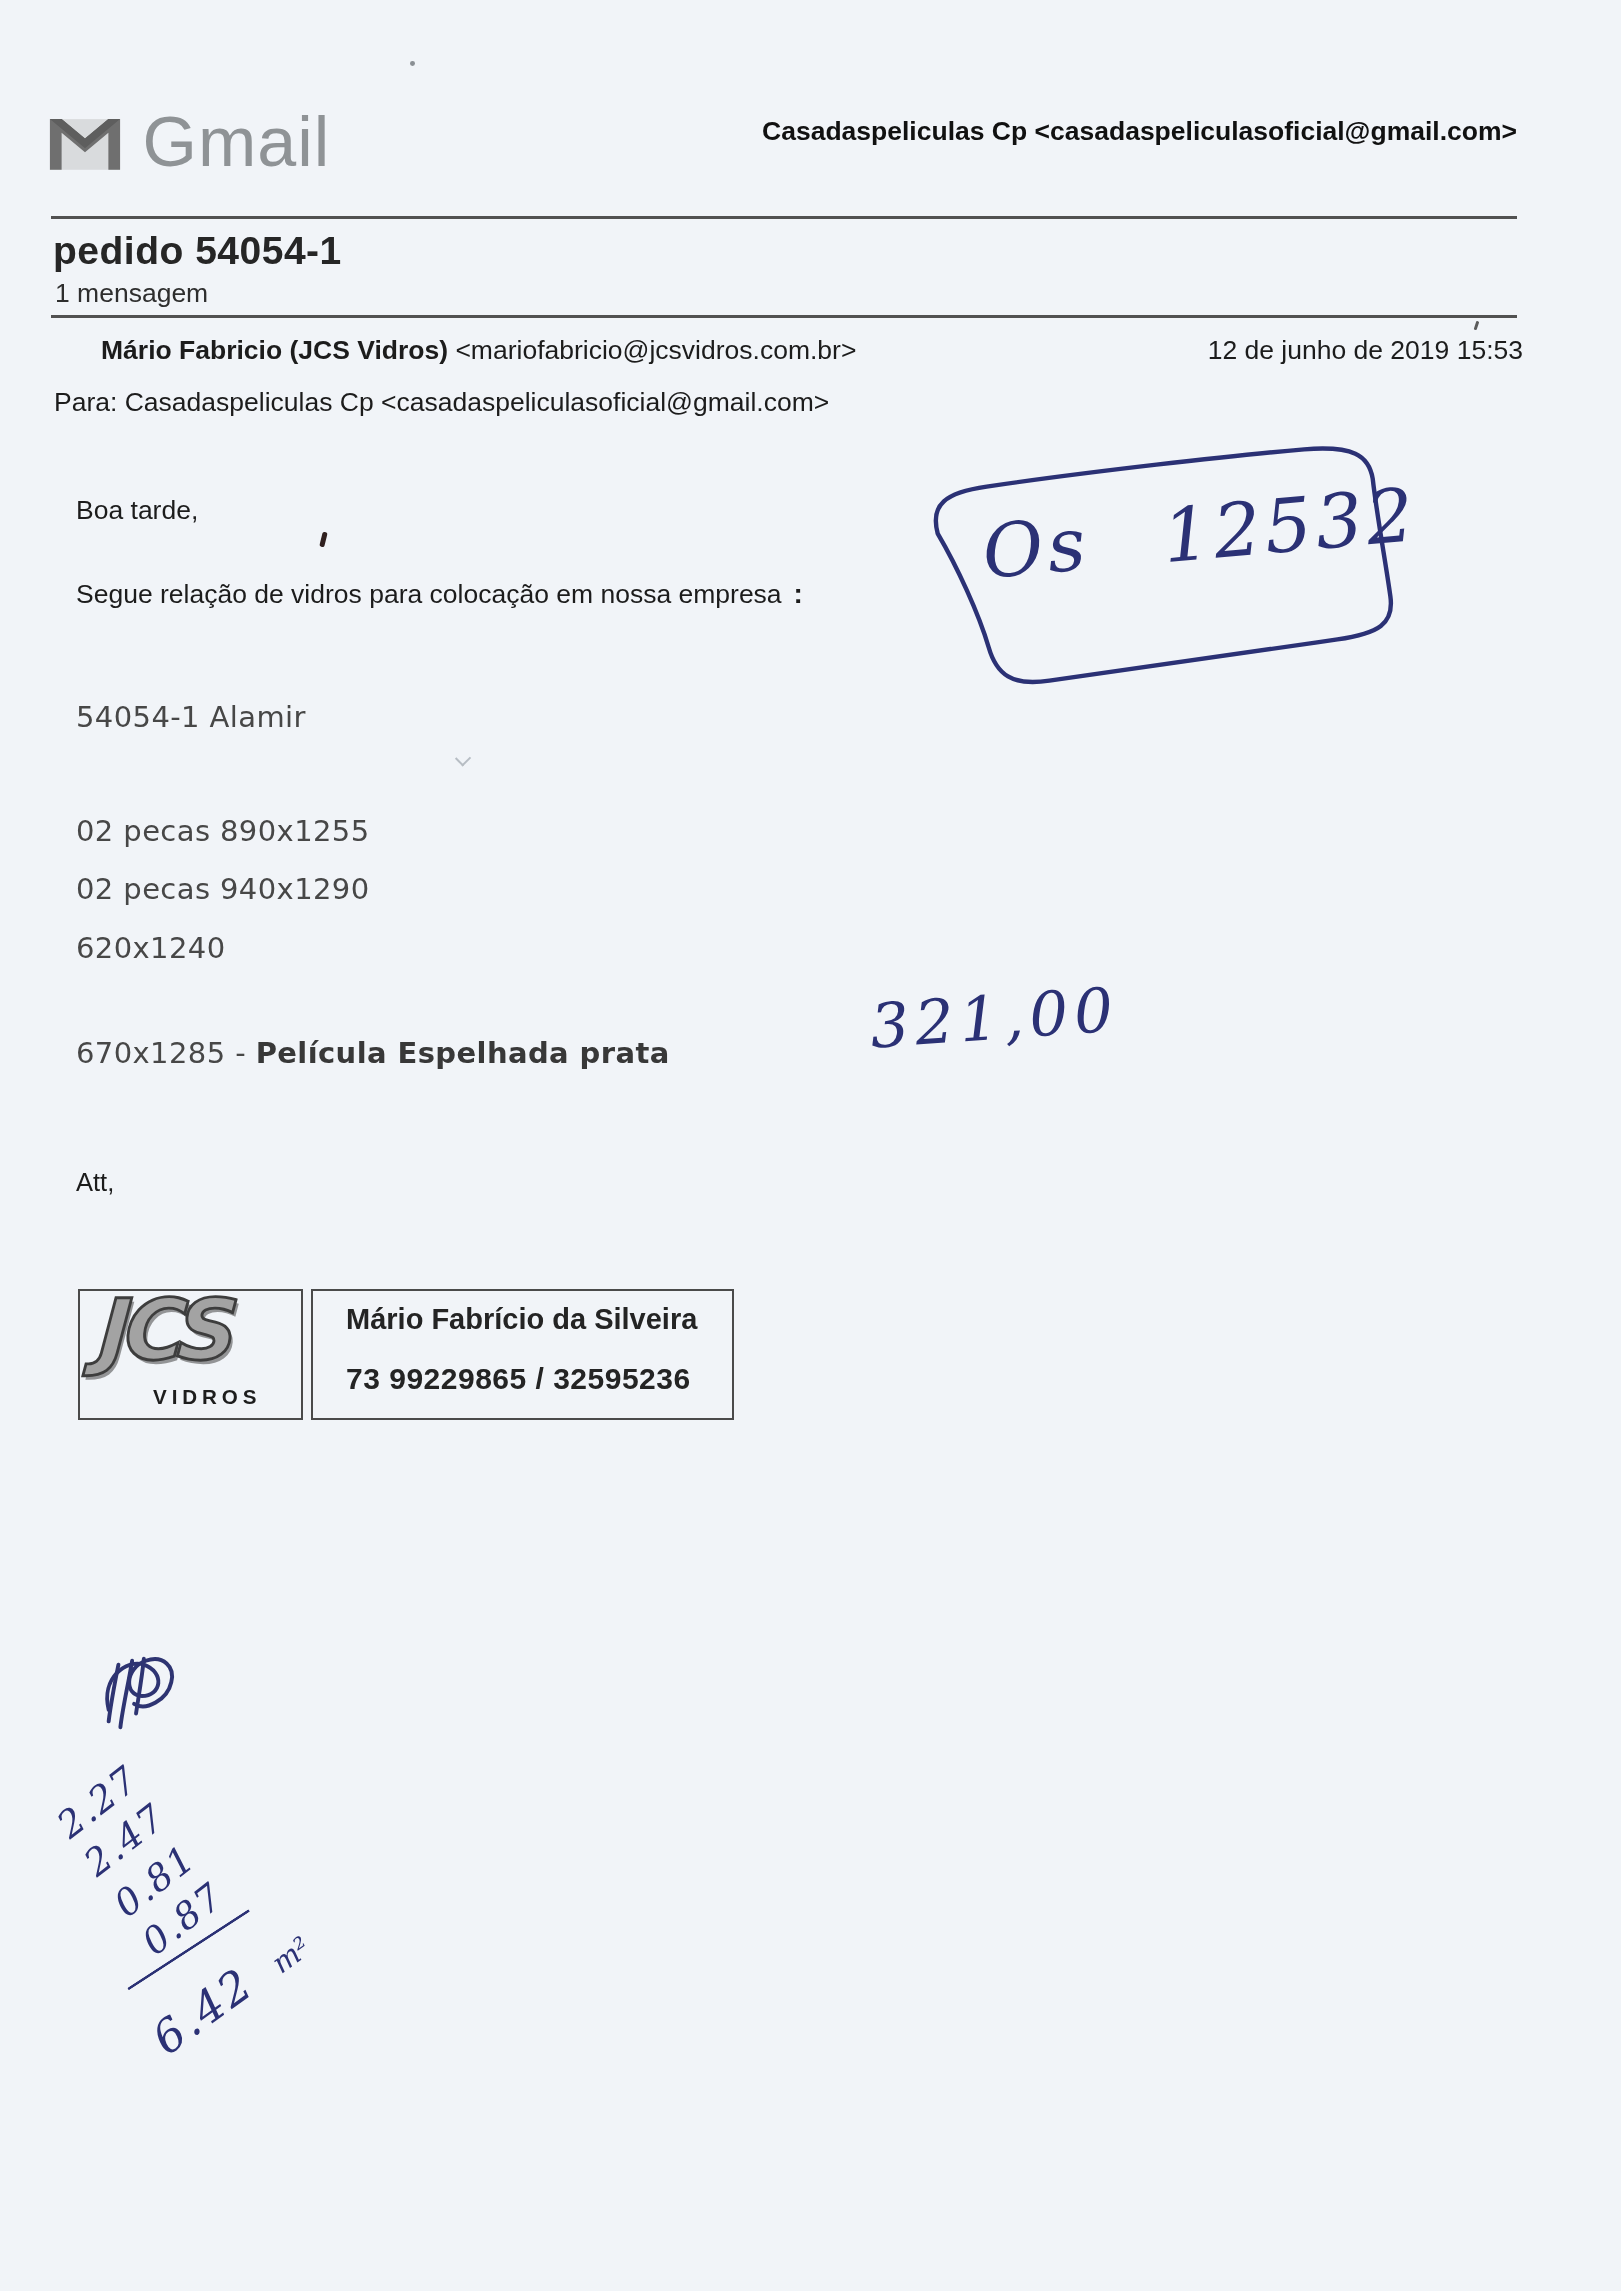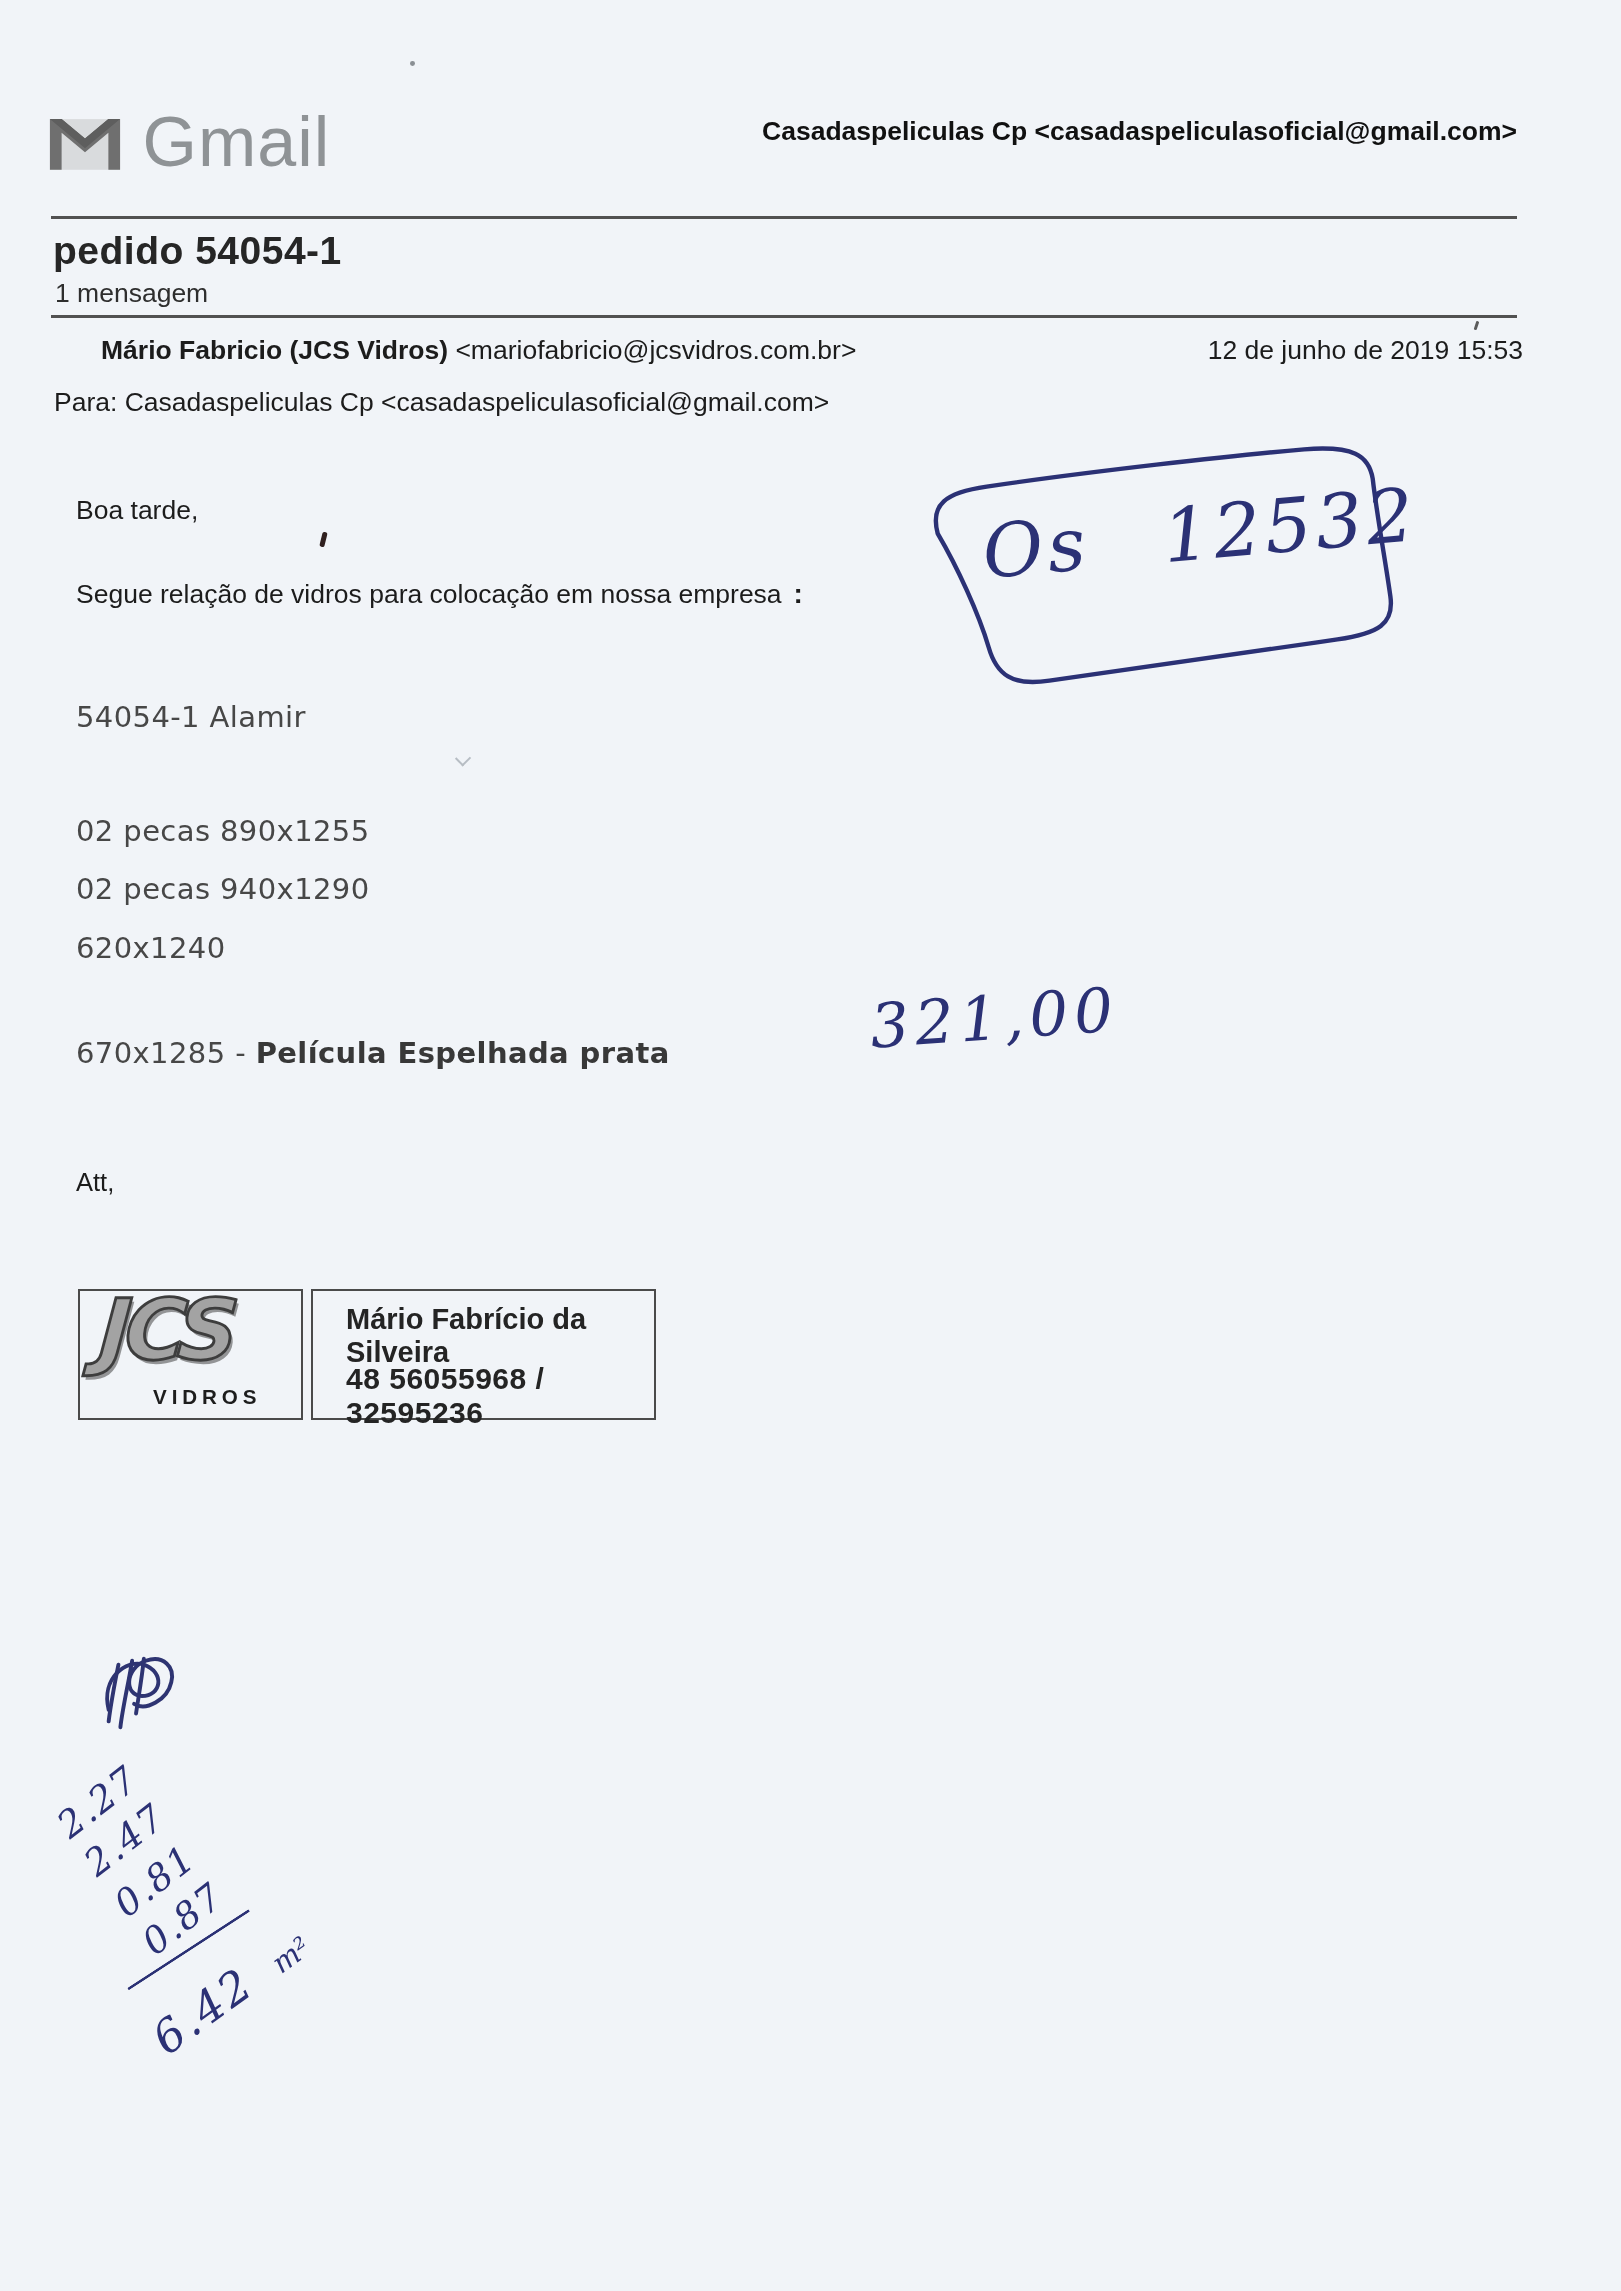--- a/index.html
+++ b/index.html
@@ -54,21 +54,21 @@
   .calc2{left:155px;top:1881px;transform:translate(-50%,-50%) rotate(-38deg);}
   .calc3{left:183px;top:1919px;transform:translate(-50%,-50%) rotate(-38deg);}
   .sumline{left:127px;top:1988px;width:145px;border-top:3.9px solid #2b3175;border-radius:2px;transform:rotate(-33deg);transform-origin:0 0;}
   .total{left:203px;top:2011px;font-size:45px;letter-spacing:2.9px;transform:translate(-50%,-50%) rotate(-36deg);}
   .totalunit{left:291px;top:1955px;font-size:29px;transform:translate(-50%,-50%) rotate(-36deg);}
 
   
   .sig{left:78px;top:1289px;width:657px;height:131px;}
   .sig-box{position:absolute;border:2.9px solid #4a4a4a;box-sizing:border-box;}
   .sig-logo-box{left:0;top:0;width:225px;height:131px;}
-  .sig-info-box{left:233px;top:0;width:345px;height:131px;}
+  .sig-info-box{left:233px;top:0;width:423px;height:131px;}
   .jcs-main{
     position:absolute;left:19.6px;top:-9.8px;
     font-family:"DejaVu Sans", sans-serif;font-weight:800;font-style:italic;
     font-size:84px;letter-spacing:-5.9px;color:#a3a3a3;
     -webkit-text-stroke:2.9px #3d3d3d;
     text-shadow:2.9px 3.9px 0 rgba(70,70,70,0.55);
     transform:skewX(-4deg);
   }
   .jcs-sub{
     position:absolute;left:73px;top:94px;
@@ -128,21 +128,21 @@
 
 <div class="abs hand price">321,00</div>
 
 <div class="abs sig">
   <div class="sig-box sig-logo-box">
     <div class="jcs-main">JCS</div>
     <div class="jcs-sub">VIDROS</div>
   </div>
   <div class="sig-box sig-info-box">
     <div class="sig-name">Mário Fabrício da Silveira</div>
-    <div class="sig-phones">48 56055968 / 32595236</div>
+    <div class="sig-phones">73 99229865 / 32595236</div>
   </div>
 </div>
 
 <svg class="abs" style="left:93px;top:1649px;" width="90" height="90" viewBox="0 0 92 92">
   <g fill="none" stroke="#2e3472" stroke-width="4" stroke-linecap="round">
     <path d="M 16,62 C 8,30 34,10 52,16 C 74,24 70,48 50,48 C 32,48 32,20 54,12 C 72,6 84,18 80,34 C 76,52 54,64 42,56"></path>
     <path d="M 26,16 C 22,36 18,58 16,74"></path>
     <path d="M 40,12 C 36,36 30,62 28,80"></path>
     <path d="M 52,10 C 50,30 46,52 44,66"></path>
   </g>

